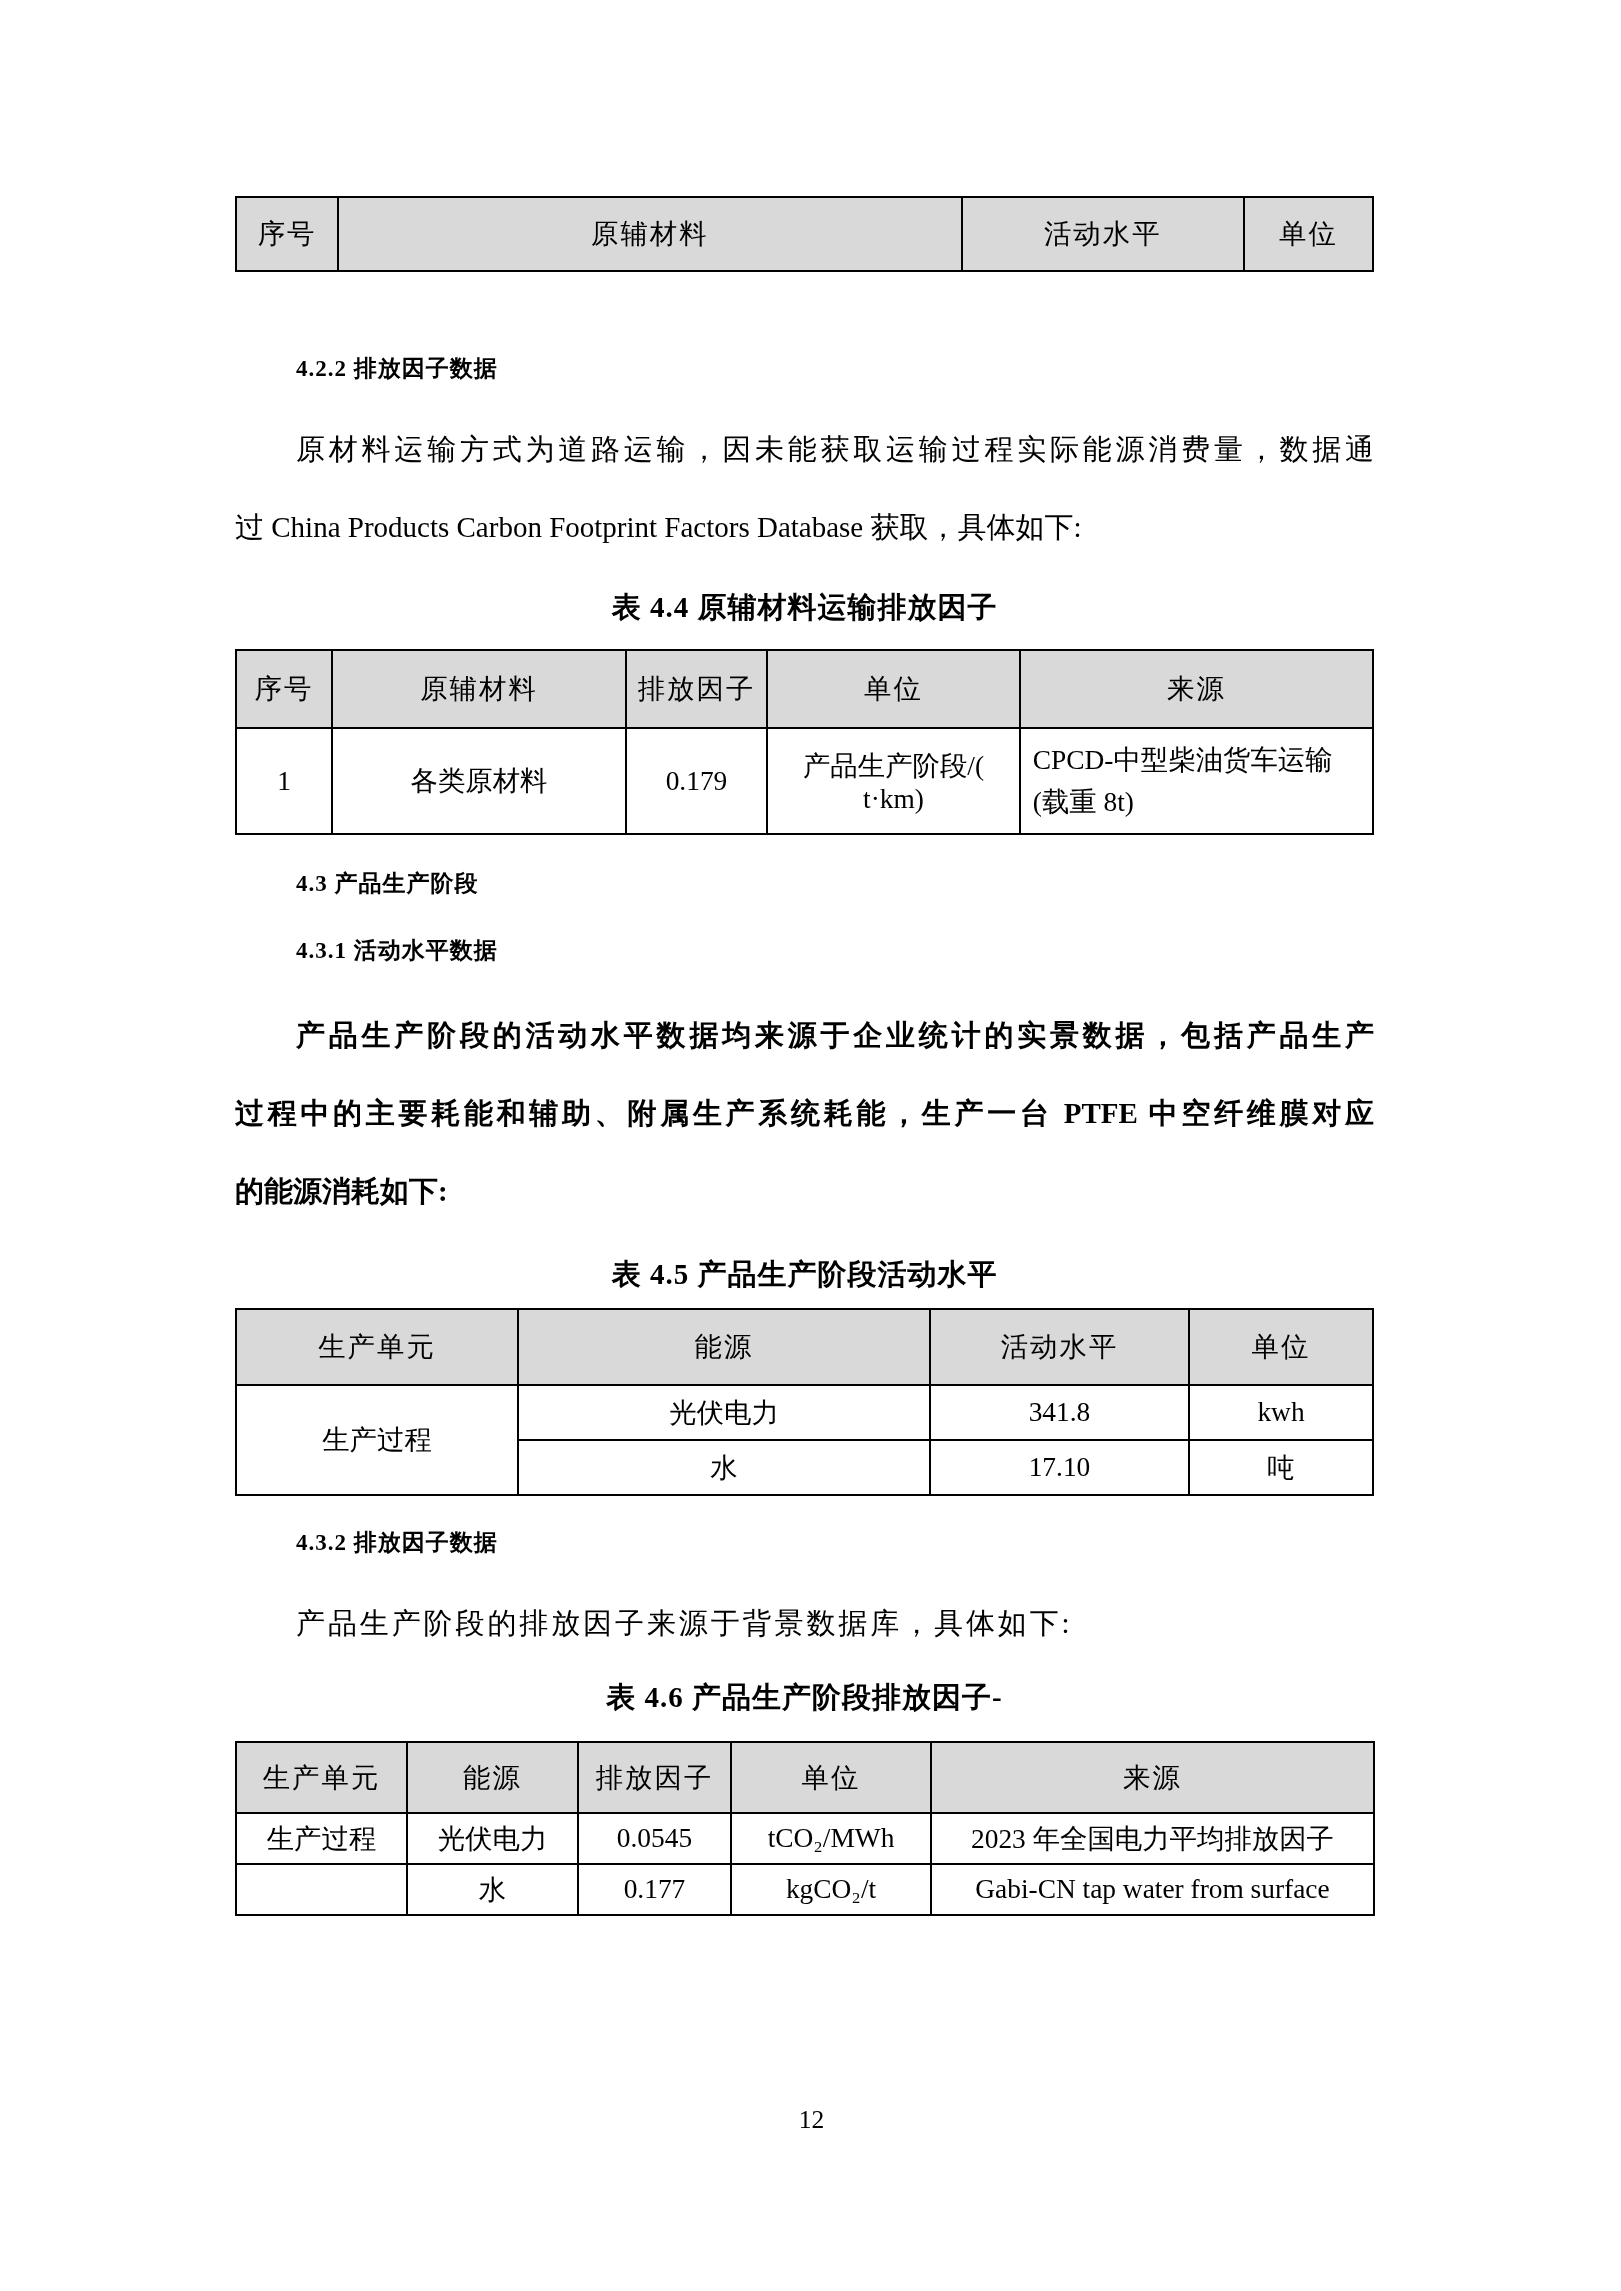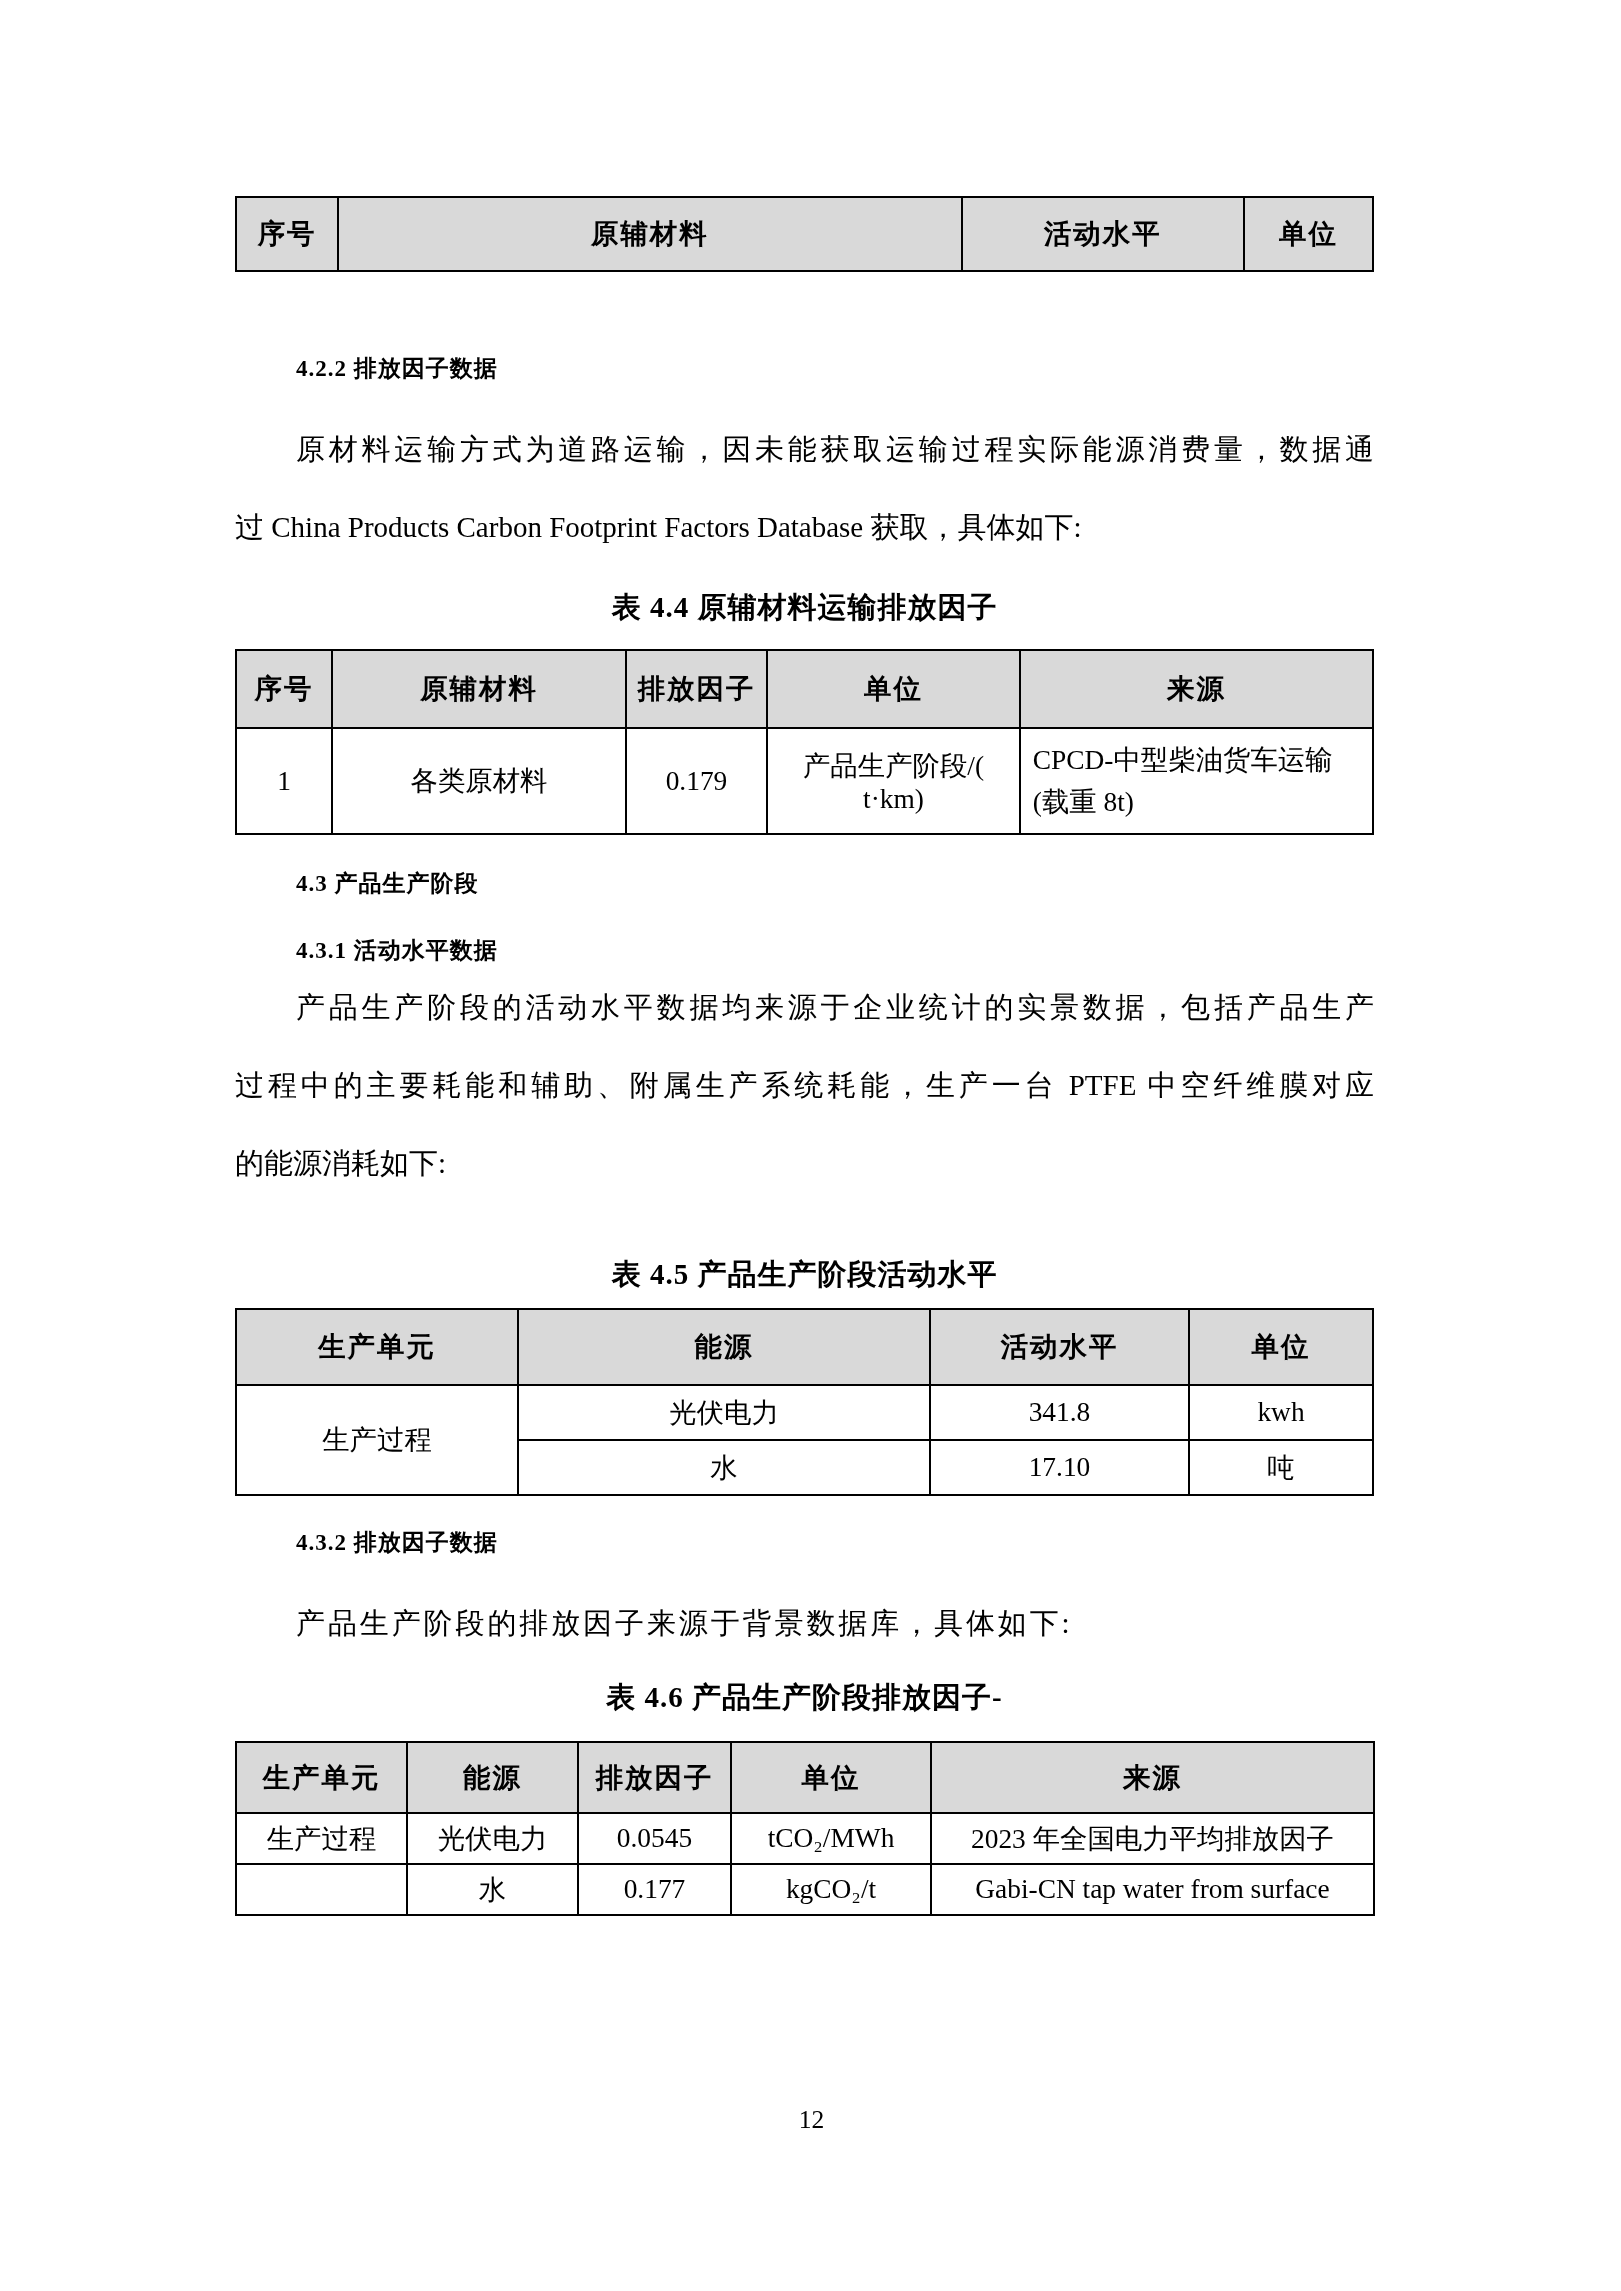--- a/index.html
+++ b/index.html
@@ -20,21 +20,21 @@
   .pline.fill{white-space:normal;text-align:justify;text-align-last:justify;}
   .pline.indent{padding-left:61px;}
   .pline.spread{letter-spacing:2.9px;}
   .tbl-title{font-size:29px;font-weight:bold;text-align:center;letter-spacing:1px;line-height:43px;}
 
   
   table{border-collapse:collapse;table-layout:fixed;width:100%;}
   th,td{border:2px solid #000;text-align:center;vertical-align:middle;
         font-size:27.4px;padding:0 5.9px;overflow:hidden;}
   table{border:2.9px solid #000;}
-  th{background:#d9d9d9;font-weight:bold;border-bottom:2.9px solid #000;letter-spacing:2px;}
+  th{background:#d9d9d9;font-weight:normal;border-bottom:2.9px solid #000;letter-spacing:2px;}
   td{font-weight:normal;}
   .src-left{text-align:left;line-height:1.55;padding-left:11.8px;padding-right:7.8px;}
   .thickbottom{border-bottom:2.9px solid #000;}
 
   .pagenum{position:absolute;left:1px;width:1621px;text-align:center;font-size:25.5px;}
 </style>
 </head>
 <body>
 
 <div id="page">
@@ -91,21 +91,21 @@
         <td>产品生产阶段/( t·km)</td>
         <td class="src-left">CPCD-中型柴油货车运输(载重 8t)</td>
       </tr>
     </tbody>
       </table>
   </div>
 
   <div class="abs heading" style="top:864px;">4.3 产品生产阶段</div>
   <div class="abs heading" style="top:931px;">4.3.1 活动水平数据</div>
 
-  <div class="abs para" style="top:968px;">
+  <div class="abs para" style="top:996px;font-weight:bold;">
     <div class="pline fill indent">产品生产阶段的活动水平数据均来源于企业统计的实景数据，包括产品生产</div>
     <div class="pline fill">过程中的主要耗能和辅助、附属生产系统耗能，生产一台 PTFE 中空纤维膜对应</div>
     <div class="pline">的能源消耗如下:</div>
   </div>
 
   <div class="abs tbl-title" style="top:1253px;">表 4.5 产品生产阶段活动水平</div>
 
   <div class="abs" style="top:1308px;">
     <table>
       <colgroup>

